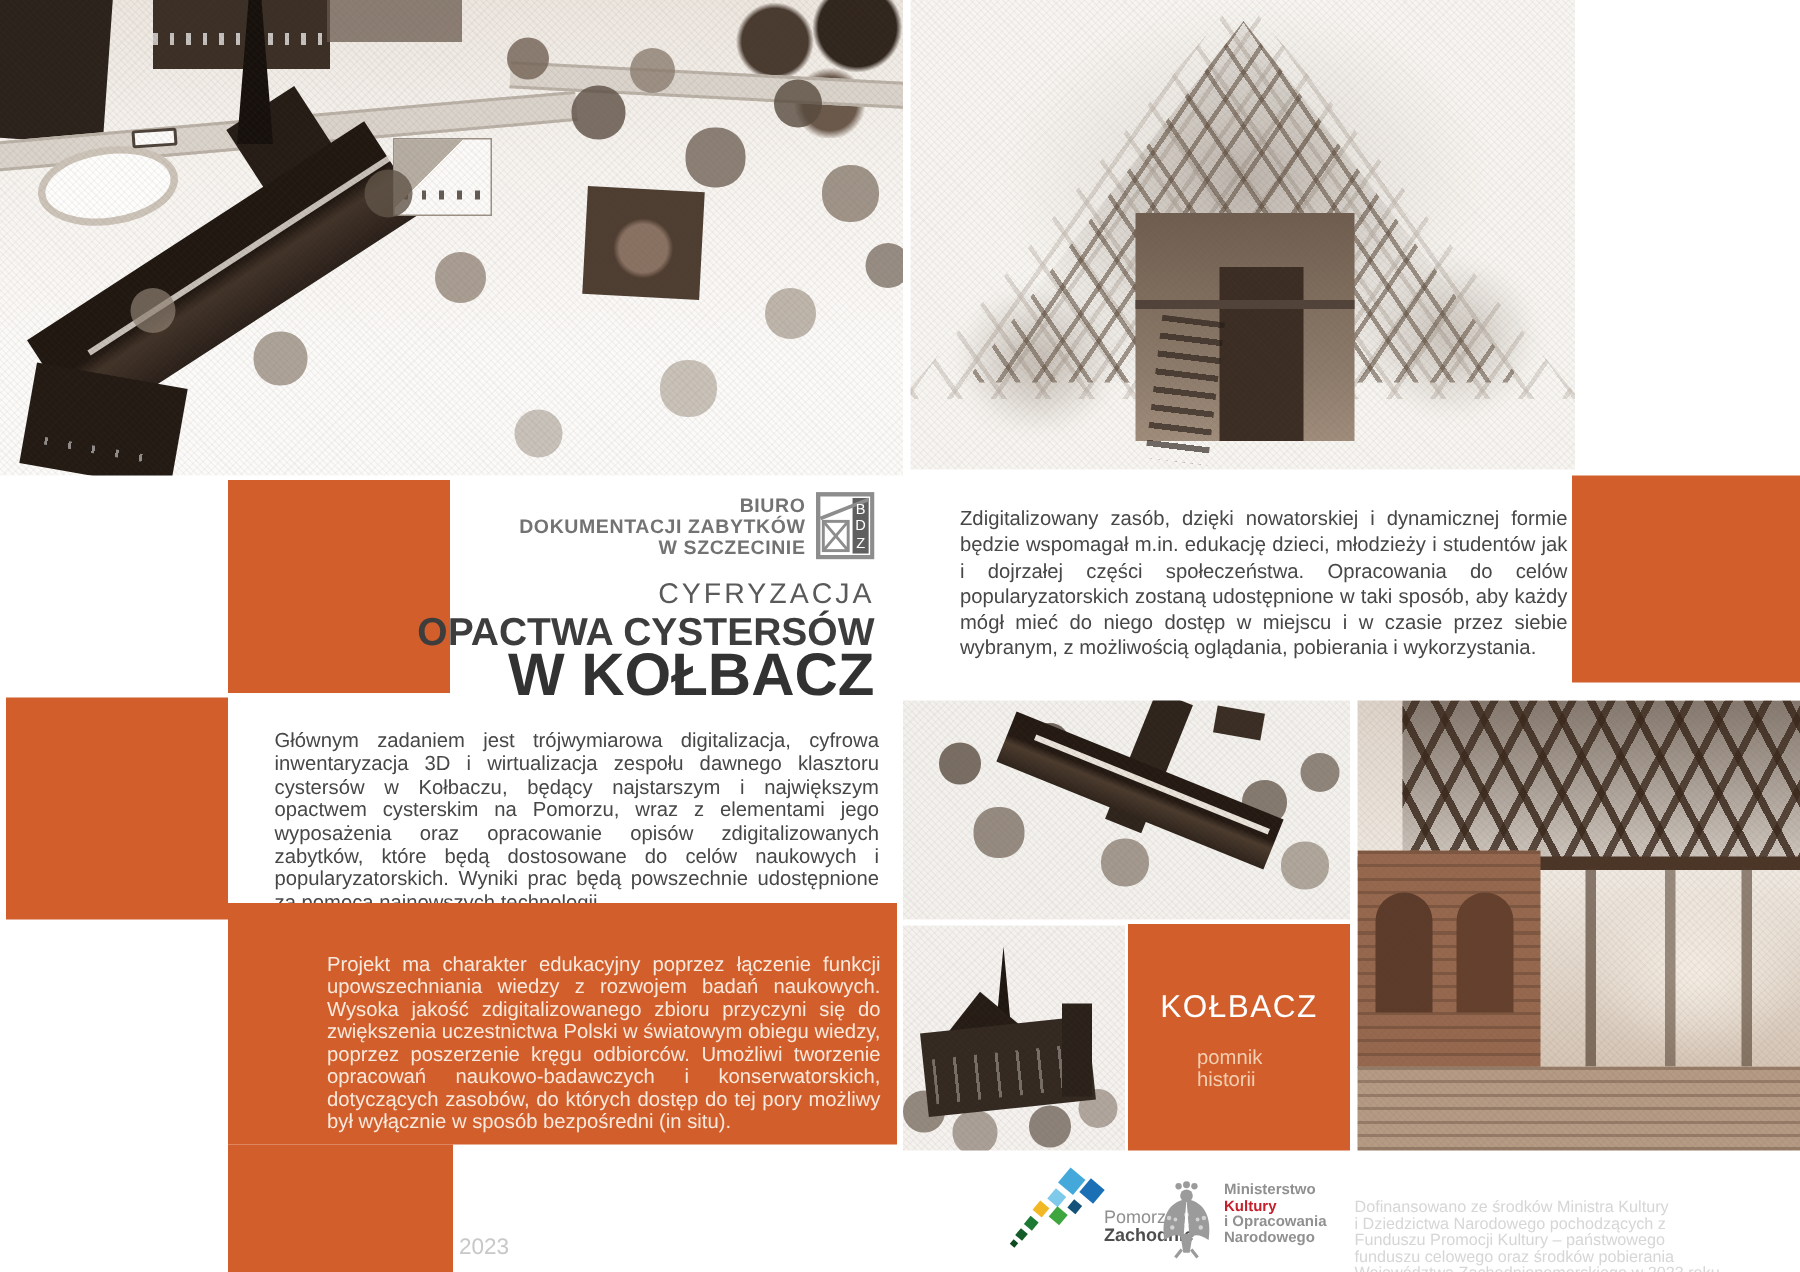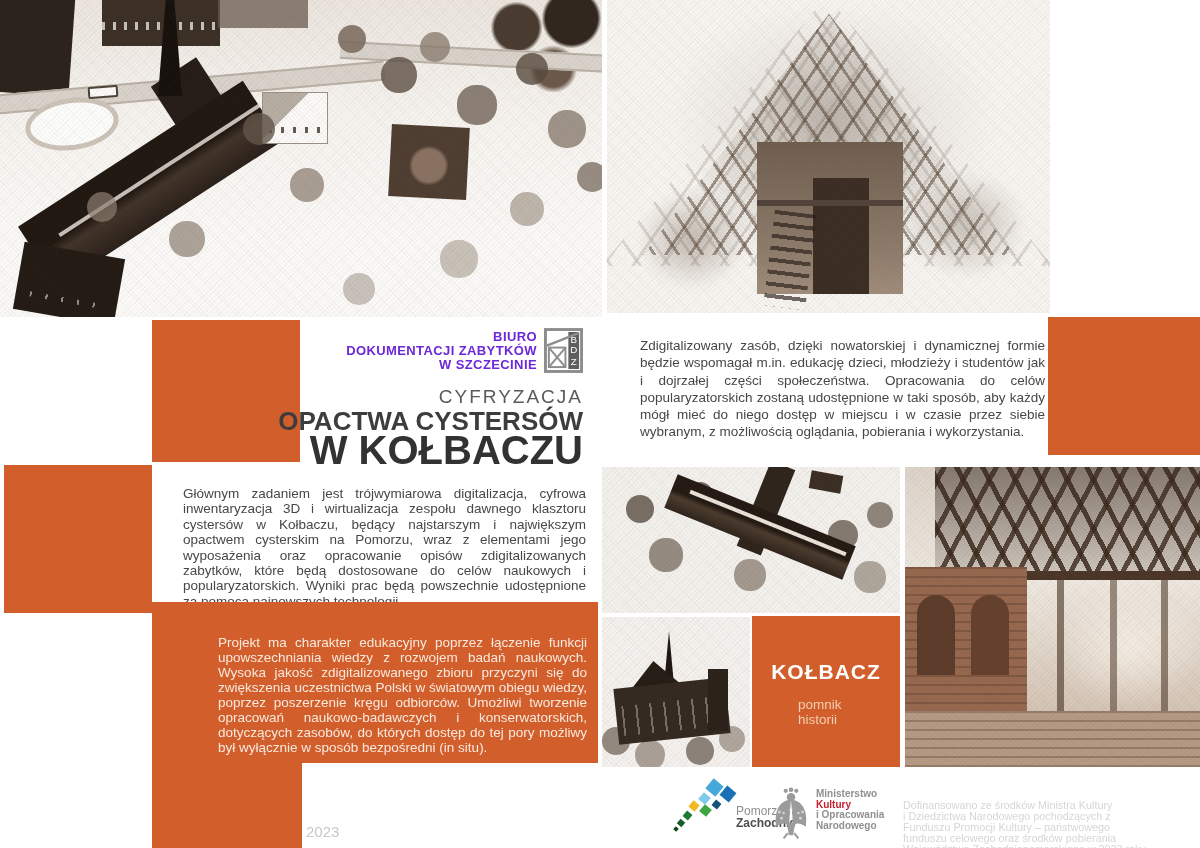--- a/index.html
+++ b/index.html
@@ -146,36 +146,36 @@
   .m3-post1 { left:152px; top:112px; width:7px; height:132px; background:rgba(80,60,44,.65); }
   .m3-post2 { left:205px; top:112px; width:7px; height:132px; background:rgba(80,60,44,.55); }
   .m3-post3 { left:256px; top:112px; width:7px; height:132px; background:rgba(80,60,44,.6); }
   .m3-glow  { left:150px; top:120px; width:150px; height:120px; filter:blur(6px);
               background:radial-gradient(closest-side, rgba(250,244,235,.8), transparent); }
   .m3-floor { left:0; top:244px; width:295px; height:56px;
               background:repeating-linear-gradient(180deg, rgba(76,54,38,.3) 0 2px, transparent 2px 9px), #b59a84; }
 
   
   .office { position:absolute; top:328px; right:617px; display:flex; align-items:flex-start; gap:7px; }
-  .office-lines { text-align:right; font-size:13px; font-weight:bold; color:#6d28d9;
+  .office-lines { text-align:right; font-size:13px; font-weight:bold; color:#737373;
                   line-height:14px; letter-spacing:.4px; padding-top:2px; }
   .title { position:absolute; top:385px; right:617px; text-align:right; white-space:nowrap; }
   .t1 { font-size:19px; color:#5a5a5a; letter-spacing:2px; line-height:24px; }
   .t2 { font-size:26px; font-weight:bold; color:#3d3d3d; line-height:24px; }
   .t3 { font-size:40px; font-weight:bold; color:#323232; line-height:34px; }
 
   
   .para { position:absolute; font-size:13.5px; color:#474747; text-align:justify; }
   .para-right { left:616px; top:337px; width:405px; line-height:17.3px;margin-left:24px; }
   .para-left  { left:183px; top:486px; width:403px; line-height:15.4px; }
   .para-c { padding:33px 11px 0 31px; font-size:13.5px; line-height:15px;
             color:#f8e9dd; text-align:justify; }
 
   
-  .k-title { text-align:center; font-size:21px; font-weight:bold; color:#ffffff; letter-spacing:1px; }
+  .k-title { text-align:center; font-size:21px; font-weight:normal; color:#ffffff; letter-spacing:1px; }
   .k-sub   { margin-top:13px; padding-left:46px; font-size:13.5px; line-height:15px; color:#f3cfb2; }
 
   
   .year { position:absolute; left:306px; top:823px; font-size:15px; color:#c8c8c8;text-align:right; }
   .pz { position:absolute; left:670px; top:781px; width:145px; height:58px; }
   .pz-icon { position:absolute; left:4px; top:0; width:66px; height:54px; }
   .pz-sq { position:absolute; transform:rotate(40deg); }
   .pz-text { position:absolute; left:66px; top:24px; font-size:12px; line-height:12px; }
   .pz-l1 { color:#8f8f8f; }
   .pz-l2 { color:#4e4e4e; font-weight:bold; }
@@ -241,21 +241,21 @@
       <path d="M3 18 L36 5" stroke="#8d8d8d" stroke-width="2.5"></path>
       <text x="30.5" y="15" font-size="10" fill="#ffffff" text-anchor="middle" font-family="Liberation Sans">B</text>
       <text x="30.5" y="26" font-size="10" fill="#ffffff" text-anchor="middle" font-family="Liberation Sans">D</text>
       <text x="30.5" y="38" font-size="10" fill="#ffffff" text-anchor="middle" font-family="Liberation Sans">Z</text>
     </svg>
   </div>
 
   <div class="title">
     <div class="t1">CYFRYZACJA</div>
     <div class="t2">OPACTWA CYSTERSÓW</div>
-    <div class="t3">W KOŁBACZU</div>
+    <div class="t3">W KOŁBACZ</div>
   </div>
 
   <p class="para para-right">Zdigitalizowany zasób, dzięki nowatorskiej i dynamicznej formie będzie wspomagał m.in. edukację dzieci, młodzieży i studentów jak i dojrzałej części społeczeństwa. Opracowania do celów popularyzatorskich zostaną udostępnione w taki sposób, aby każdy mógł mieć do niego dostęp w miejscu i w czasie przez siebie wybranym, z możliwością oglądania, pobierania i wykorzystania.</p>
   <p class="para para-left">Głównym zadaniem jest trójwymiarowa digitalizacja, cyfrowa inwentaryzacja 3D i wirtualizacja zespołu dawnego klasztoru cystersów w Kołbaczu, będący najstarszym i największym opactwem cysterskim na Pomorzu, wraz z elementami jego wyposażenia oraz opracowanie opisów zdigitalizowanych zabytków, które będą dostosowane do celów naukowych i popularyzatorskich. Wyniki prac będą powszechnie udostępnione za pomocą najnowszych technologii.</p>
   <div class="orange block-c">
     <p class="para-c">Projekt ma charakter edukacyjny poprzez łączenie funkcji upowszechniania wiedzy z rozwojem badań naukowych. Wysoka jakość zdigitalizowanego zbioru przyczyni się do zwiększenia uczestnictwa Polski w światowym obiegu wiedzy, poprzez poszerzenie kręgu odbiorców. Umożliwi tworzenie opracowań naukowo-badawczych i konserwatorskich, dotyczących zasobów, do których dostęp do tej pory możliwy był wyłącznie w sposób bezpośredni (in situ).</p>
   </div>
 
   <div class="photo photo-m1">
     <div class="shape m1-trees"></div>

